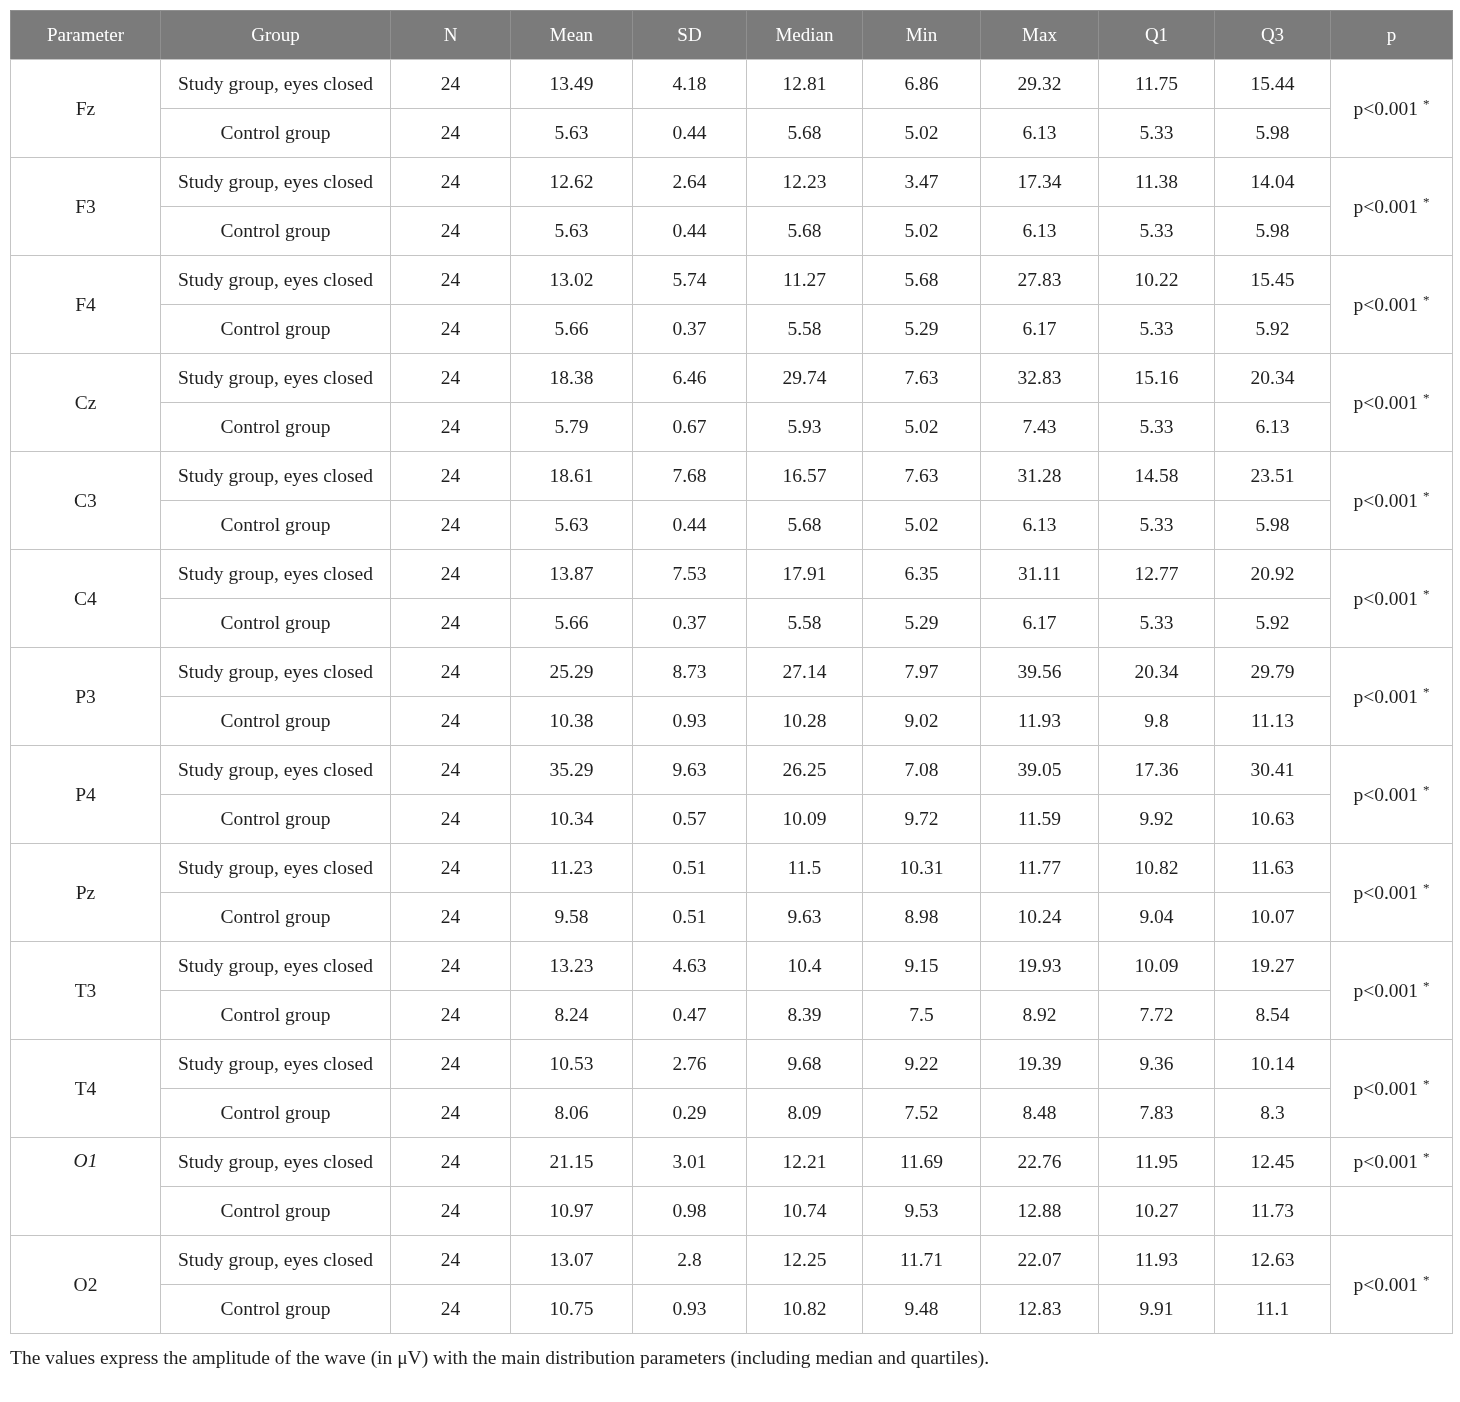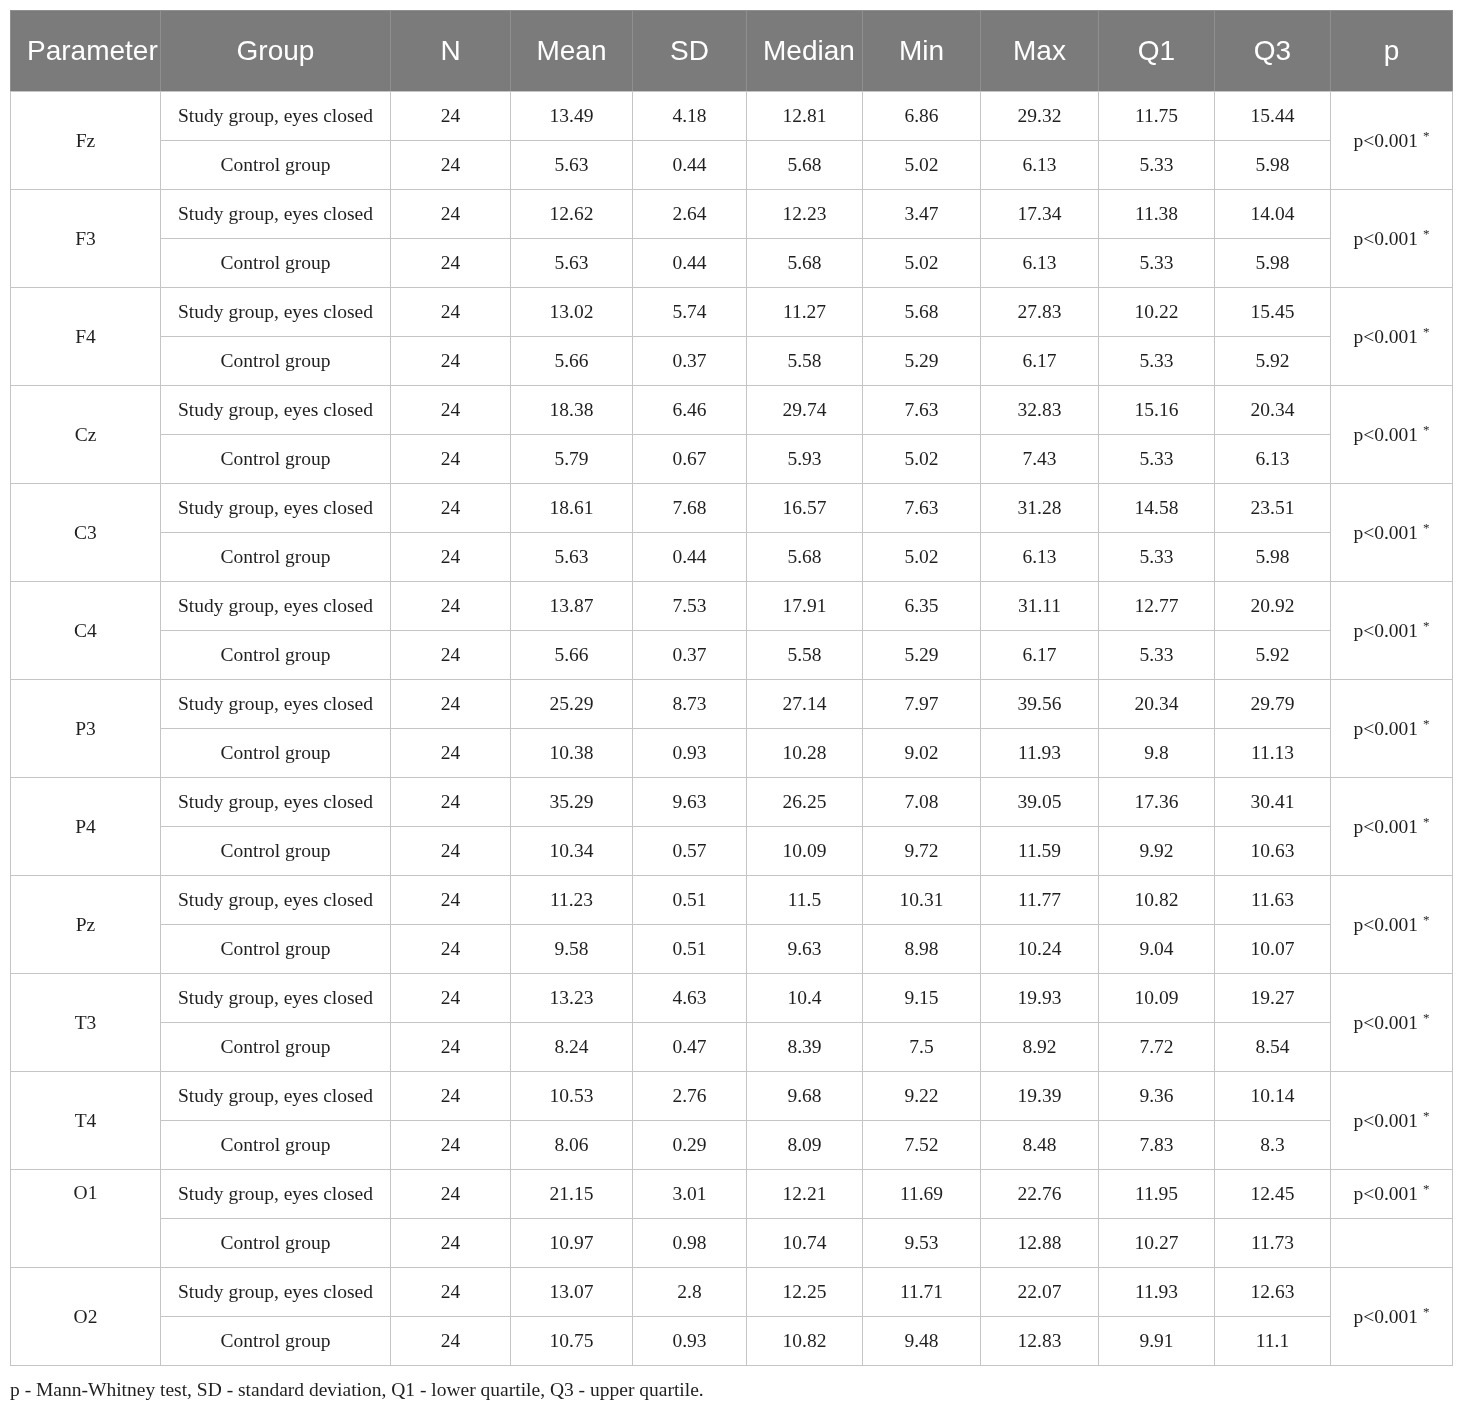--- a/index.html
+++ b/index.html
@@ -28,40 +28,41 @@
   col.c-sd{width:114px;}
   col.c-median{width:116px;}
   col.c-min{width:118px;}
   col.c-max{width:118px;}
   col.c-q1{width:116px;}
   col.c-q3{width:116px;}
   col.c-p{width:122px;}
   thead th{
     background:var(--header-bg);
     color:var(--header-text);
-    font-family:Liberation Sans, sans-serif;
+    font-family:Liberation Serif, serif;
     font-weight:400;
-    font-size:28px;
+    font-size:19px;
     height:48px;
     border:1px solid var(--header-line);
     border-bottom:1px solid var(--grid);
-    padding:16px;
+    padding:0;
   }
   tbody td{
     border:1px solid var(--grid);
     text-align:center;
     vertical-align:middle;
     font-size:19.5px;
     height:48px;
     padding:0 4px;
     background:#ffffff;
   }
   tbody td.v-top{
     vertical-align:top;
     padding-top:12px;
+    font-style:italic;
   }
   tbody td sup{
     font-size:13px;
     vertical-align:7px;
     line-height:0;
   }
   .footnotes{
     margin-top:10px;
     padding-left:0;
   }
@@ -414,16 +415,15 @@
           <td>0.93</td>
           <td>10.82</td>
           <td>9.48</td>
           <td>12.83</td>
           <td>9.91</td>
           <td>11.1</td>
         </tr>
       </tbody>
   </table>
   <div class="footnotes" id="footnotes">
-      <div class="footnote">p - Mann-Whitney test, SD - standard deviation, Q1 - lower quartile, Q3 - upper quartile.</div>
       <div class="footnote">The values express the amplitude of the wave (in μV) with the main distribution parameters (including median and quartiles).</div>
     </div>
 </div>
 
 </body></html>

